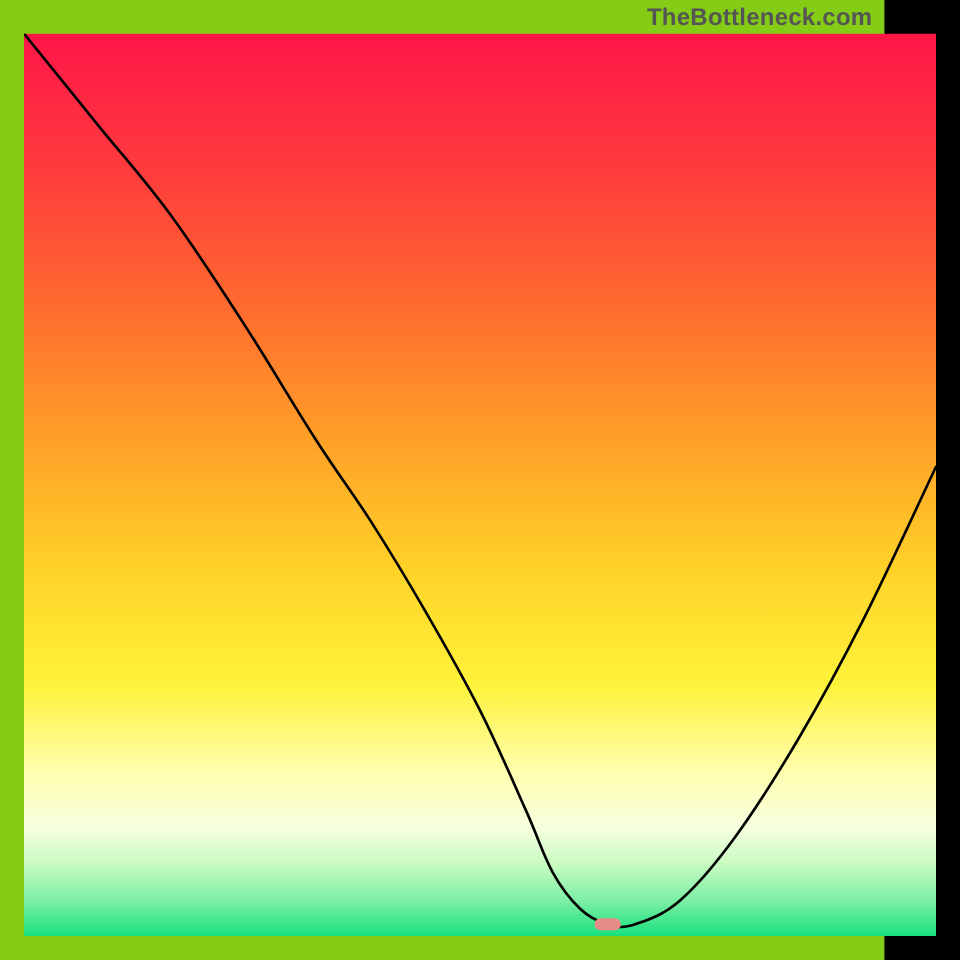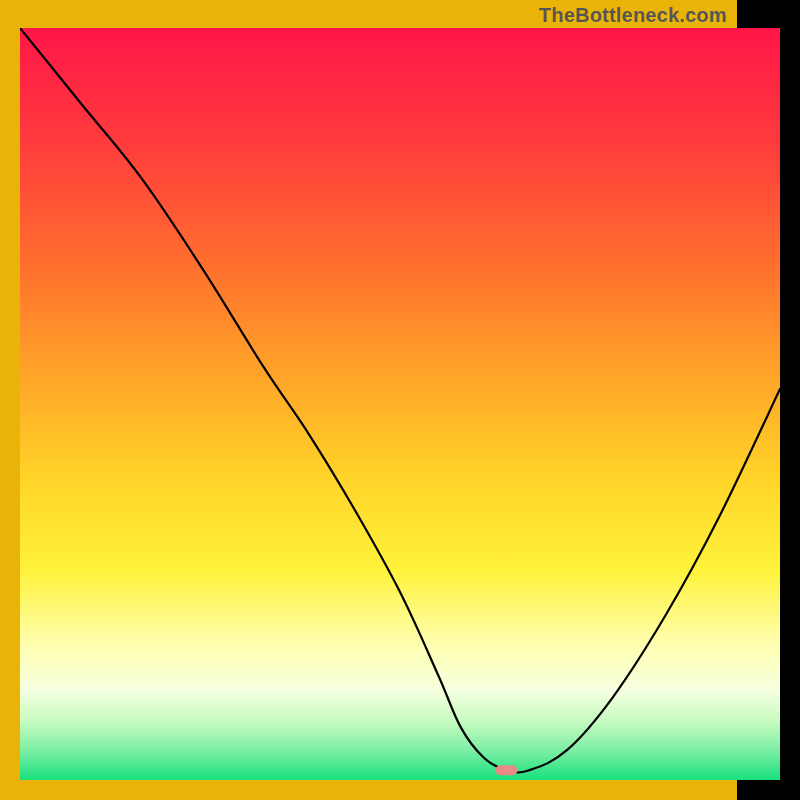--- a/index.html
+++ b/index.html
@@ -8,21 +8,21 @@
     width: 800px;
     height: 800px;
     background: #000;
     overflow: hidden;
     font-family: Arial, Helvetica, sans-serif;
   }
   .frame {
     position: relative;
     width: 737px;
     height: 800px;
-    background: #eab308;
+    background: #84cc16;
   }
   .watermark {
     position: absolute;
     top: 4px;
     right: 10px;
     color: #555;
     font-size: 20px;
     font-weight: 600;
     letter-spacing: 0.2px;
     z-index: 10;

